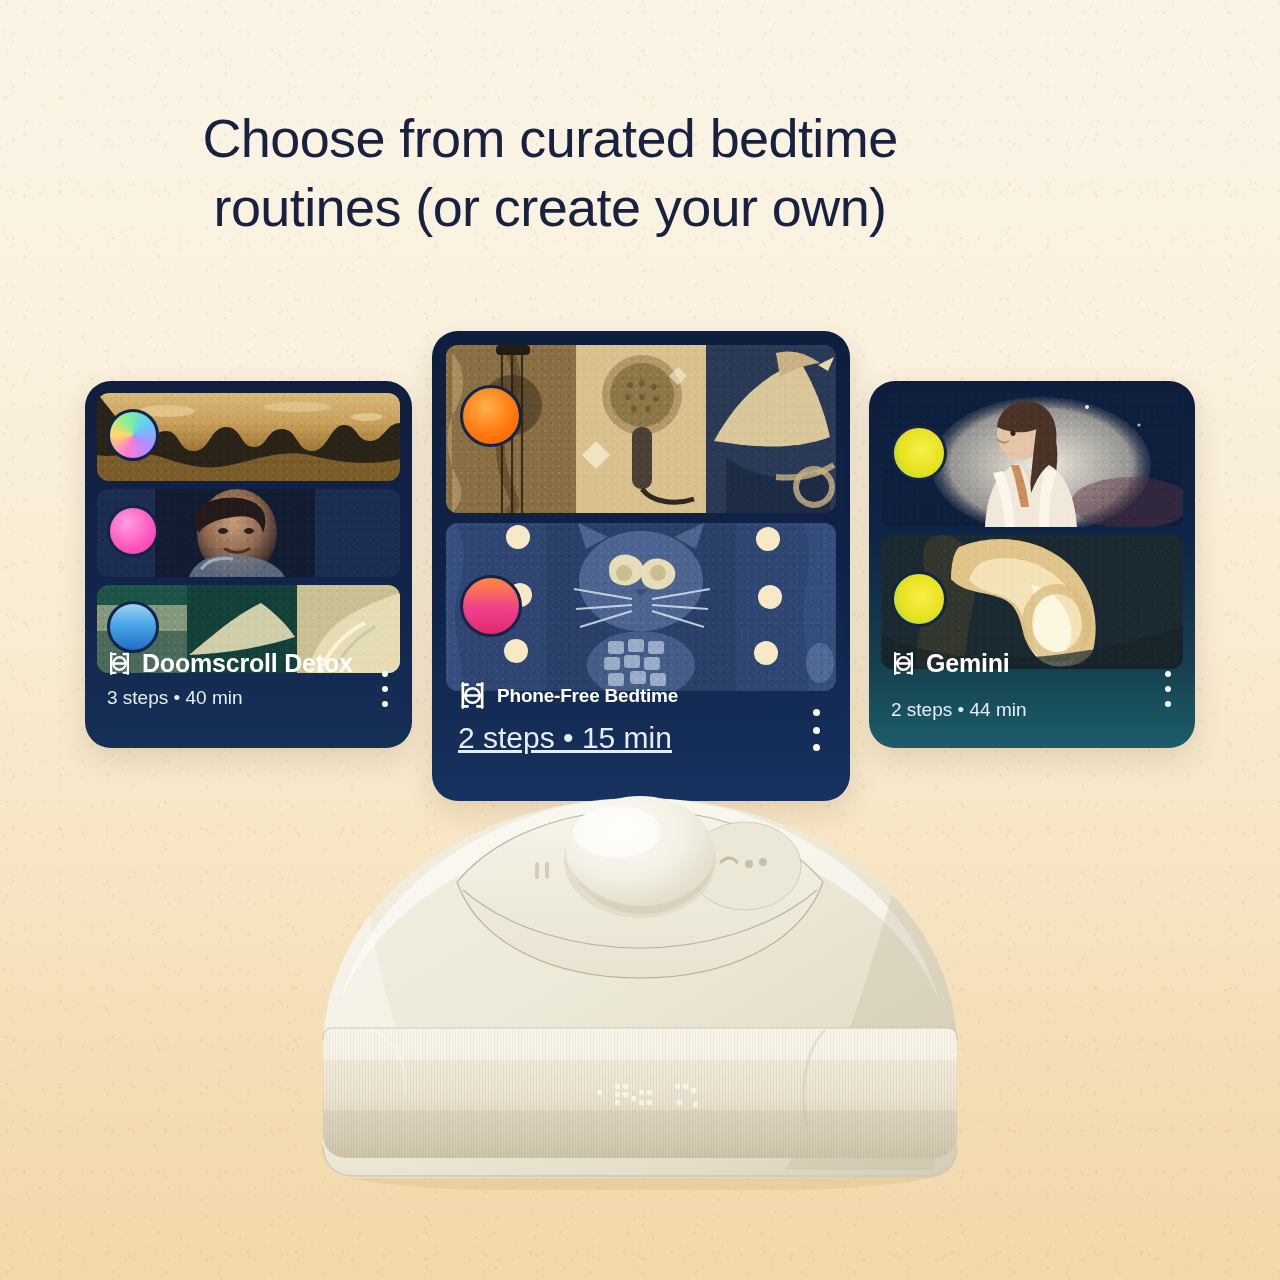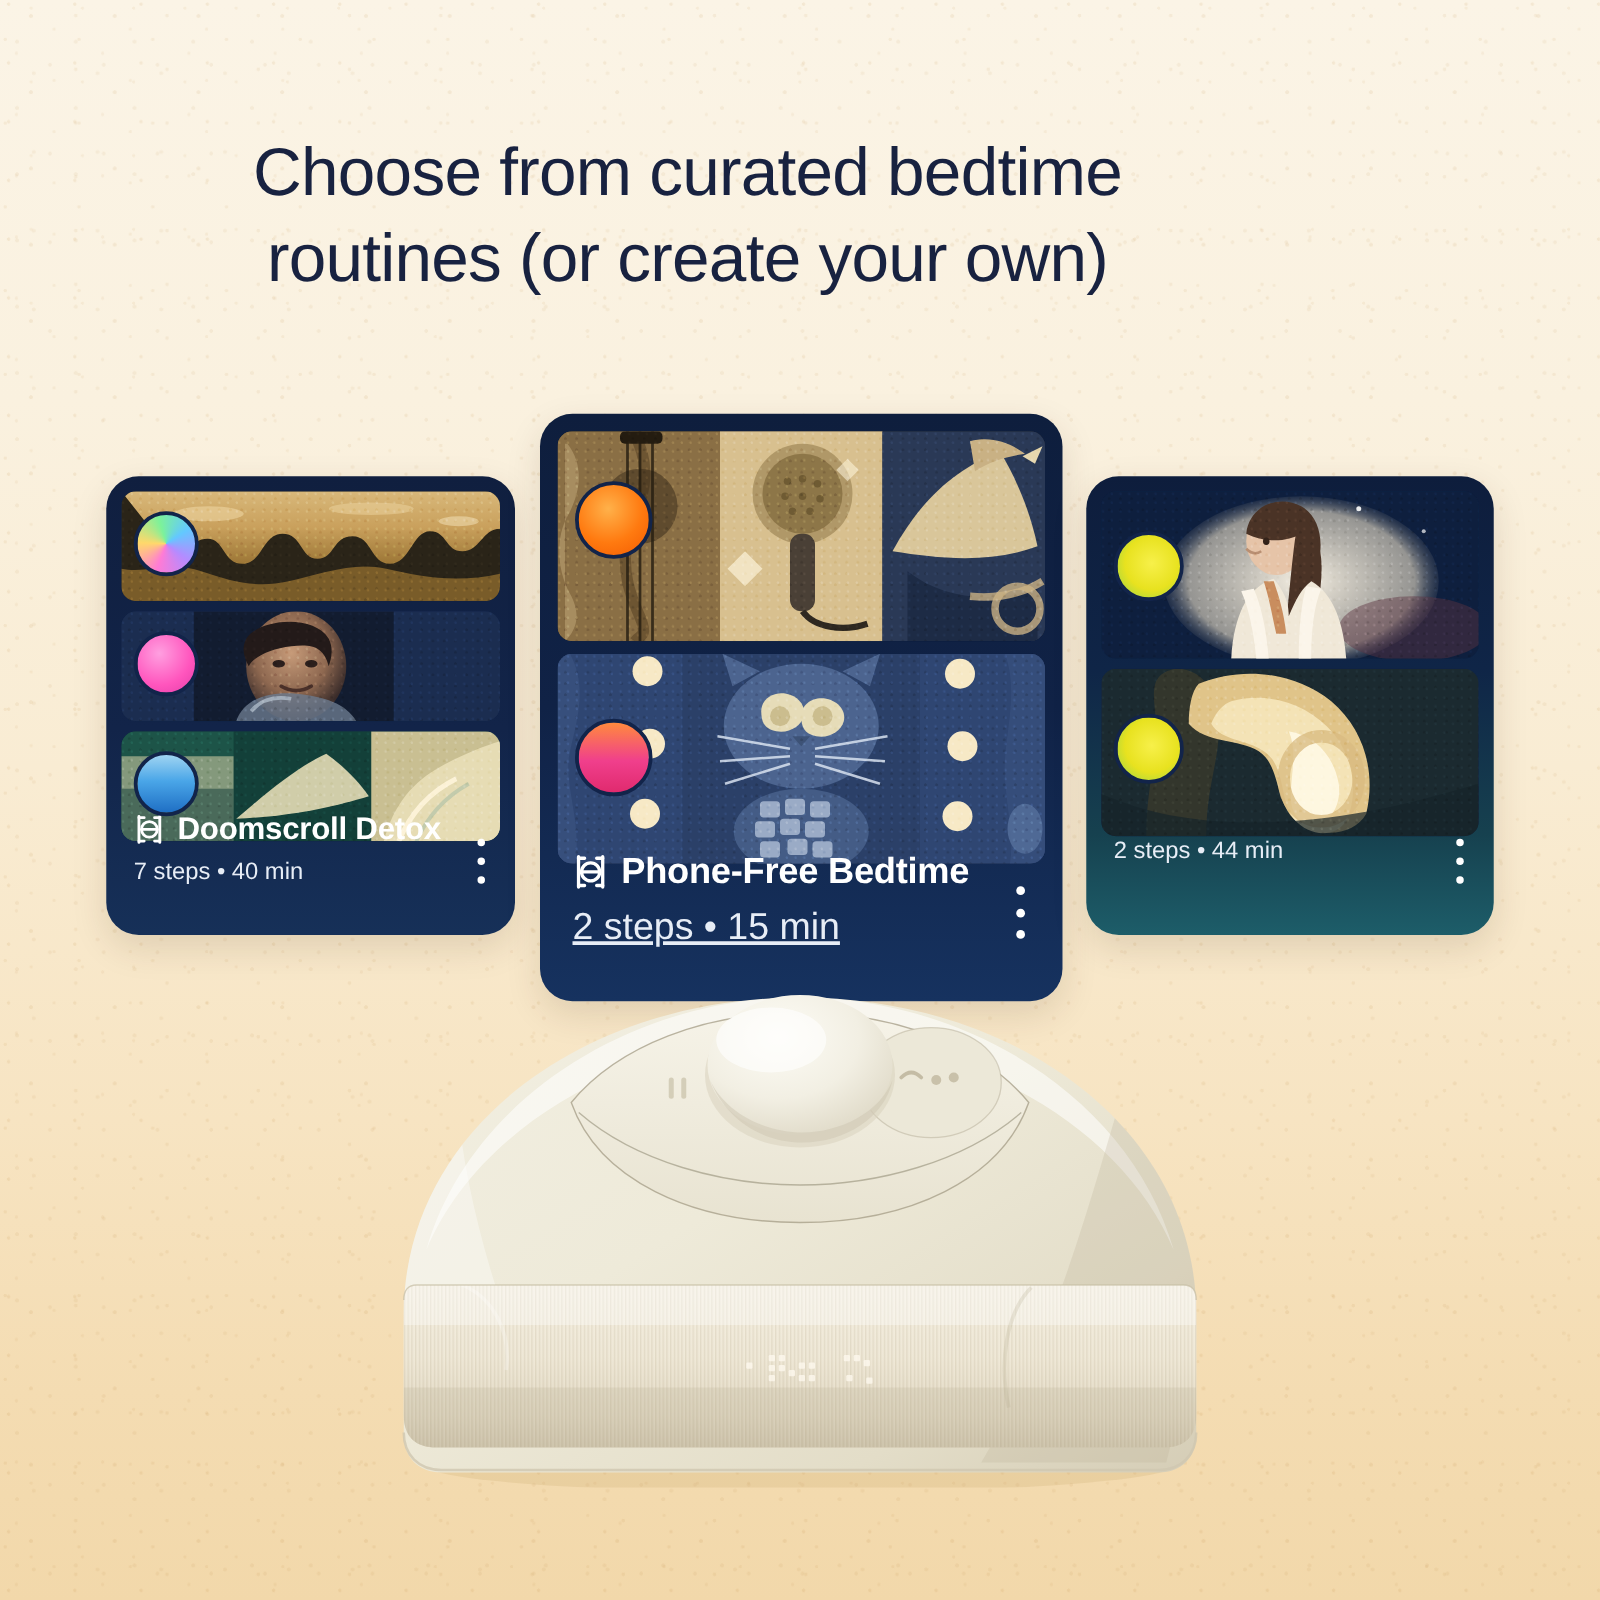--- a/index.html
+++ b/index.html
@@ -100,21 +100,21 @@
   #card-left .kebab { right:24px; top:290px; width:6px; height:36px; }
   #card-left .kebab i { width:6px; height:6px; }
 
   
   #card-center { left:432px; top:331px; width:418px; height:470px;
     background:linear-gradient(180deg,#0e1e3d 0%,#102246 50%,#16325f 100%); }
   #card-center .thumbs { padding:14px; gap:10px; }
   #cc-r1 { height:168px; }
   #cc-r2 { height:168px; }
   #card-center .card-meta { left:26px; top:350px; }
-  #card-center .card-title { font-size:29px; }
+  #card-center .card-title { font-size:19px; }
   #card-center .card-sub { font-size:30px; margin-top:11px;text-decoration:underline; }
   #card-center .kebab { right:30px; top:378px; width:7px; height:42px; }
   #card-center .kebab i { width:7px; height:7px; }
 
   
   #card-right { left:869px; top:381px; width:326px; height:367px;
     background:linear-gradient(180deg,#0e1d3c 0%,#0f2547 42%,#16414f 78%, #1d5d69 100%); }
   #card-right .thumbs { padding:12px; gap:8px; }
   #cr-r1 { height:134px; background:#0e2344; }
   #cr-r2 { height:134px; }
@@ -216,21 +216,21 @@
     <div class="card-meta">
       <div class="card-title-row">
         <svg class="routine-icon" width="25" height="25" viewBox="0 0 24 24">
           <path d="M4 2v20M20 2v20" stroke="#fff" stroke-width="2.2" stroke-linecap="round"></path>
           <path d="M4 3h4M4 21h4M16 3h4M16 21h4" stroke="#fff" stroke-width="2.2" stroke-linecap="round"></path>
           <circle cx="12" cy="12" r="6" stroke="#fff" stroke-width="2.2" fill="none"></circle>
           <path d="M6 12h12" stroke="#fff" stroke-width="2.2" stroke-linecap="round"></path>
         </svg>
         <span class="card-title">Doomscroll Detox</span>
       </div>
-      <div class="card-sub">7 steps • 40 min</div>
+      <div class="card-sub">3 steps • 40 min</div>
     </div>
 
     <div class="kebab">
       <i></i>
         <i></i>
         <i></i>
     </div>
   </div>
 </div>
 
@@ -400,20 +400,29 @@
           <ellipse cx="176" cy="88" rx="30" ry="34" fill="none" stroke="#d9bc82" stroke-width="10" opacity=".8"></ellipse>
           <path d="M0 100c40 18 90 26 150 22s104-16 152-30v42H0z" fill="#16232a" opacity=".7"></path>
         </svg>
         <div class="grain-ov"></div>
         <span class="badge" style="left:10px;top:36px;width:56px;height:56px;
                      background:radial-gradient(circle at 55% 45%,#f7f04a,#e8e21f 55%,#8fd34d 100%);"></span>
       </div>
     </div>
 
     <div class="card-meta">
+      <div class="card-title-row">
+        <svg class="routine-icon" width="25" height="25" viewBox="0 0 24 24">
+          <path d="M4 2v20M20 2v20" stroke="#fff" stroke-width="2.2" stroke-linecap="round"></path>
+          <path d="M4 3h4M4 21h4M16 3h4M16 21h4" stroke="#fff" stroke-width="2.2" stroke-linecap="round"></path>
+          <circle cx="12" cy="12" r="6" stroke="#fff" stroke-width="2.2" fill="none"></circle>
+          <path d="M6 12h12" stroke="#fff" stroke-width="2.2" stroke-linecap="round"></path>
+        </svg>
+        <span class="card-title">Gemini</span>
+      </div>
       <div class="card-sub">2 steps • 44 min</div>
     </div>
 
     <div class="kebab">
       <i></i>
         <i></i>
         <i></i>
     </div>
   </div>
 </div>

